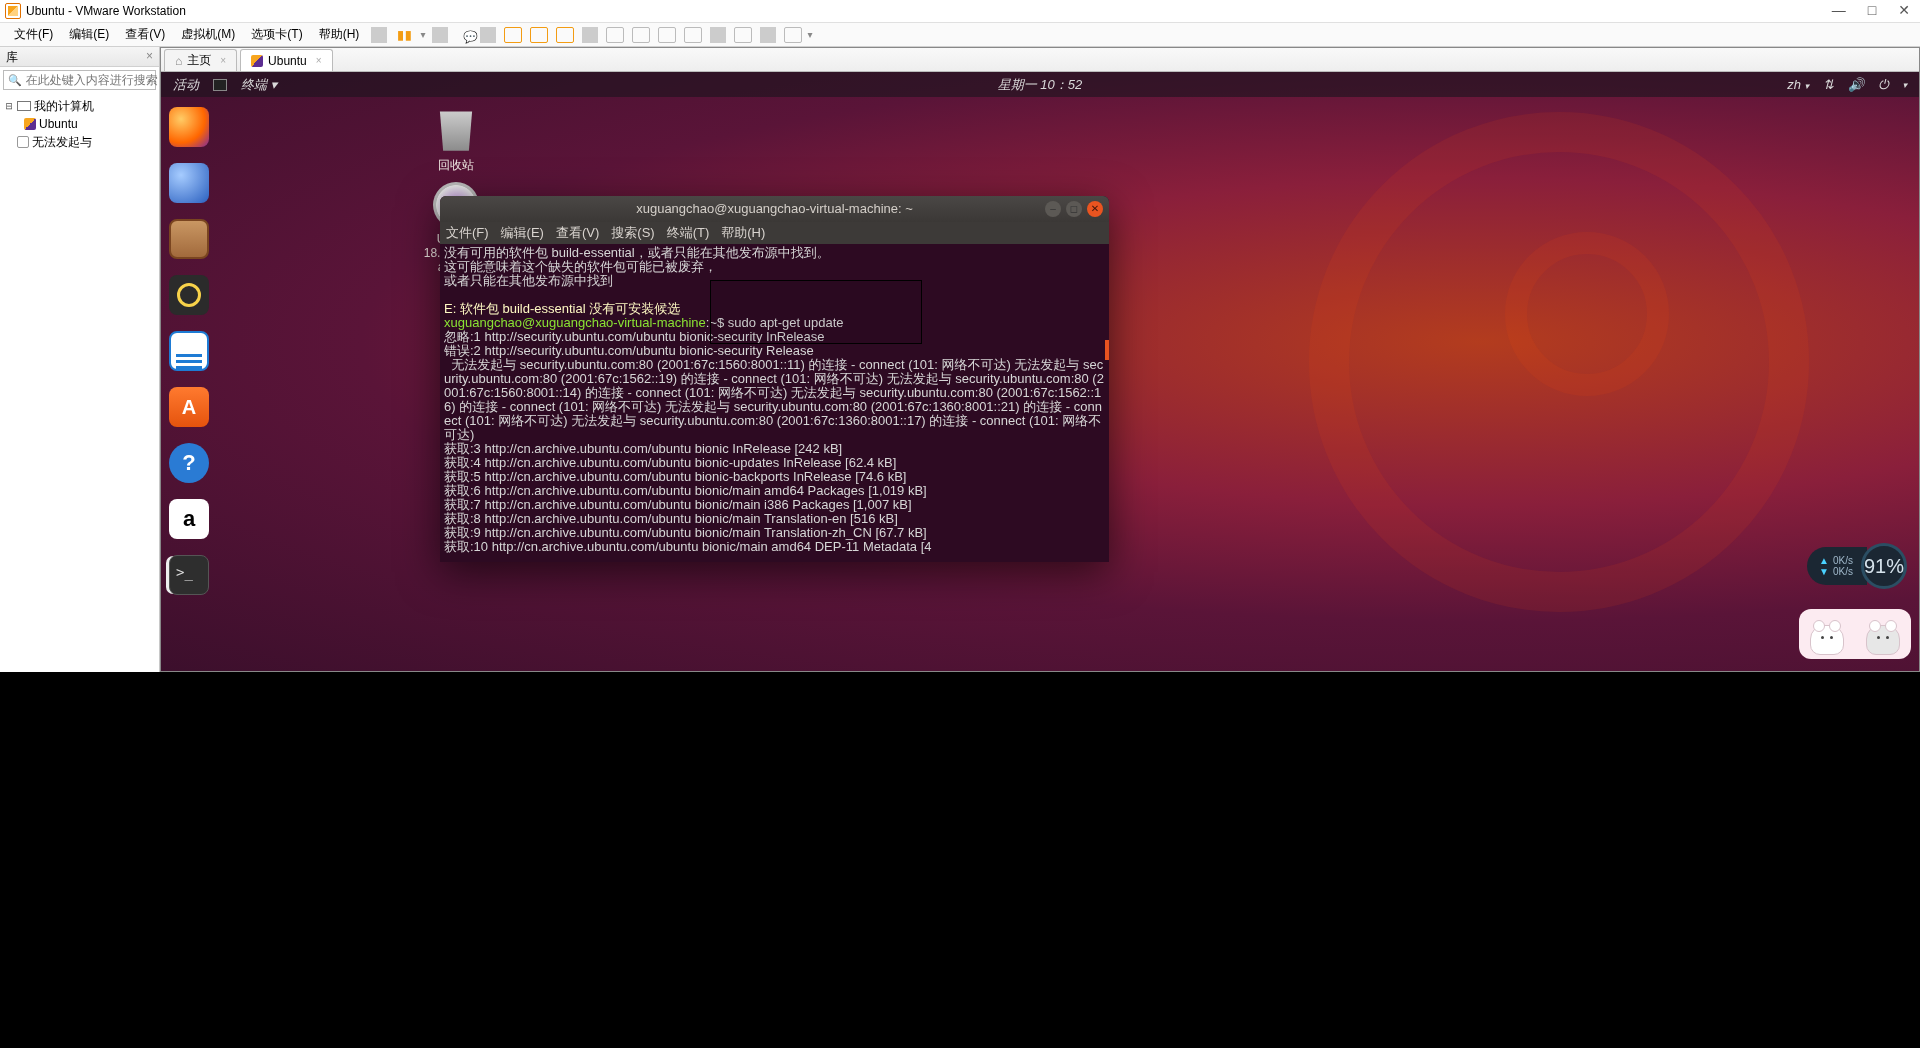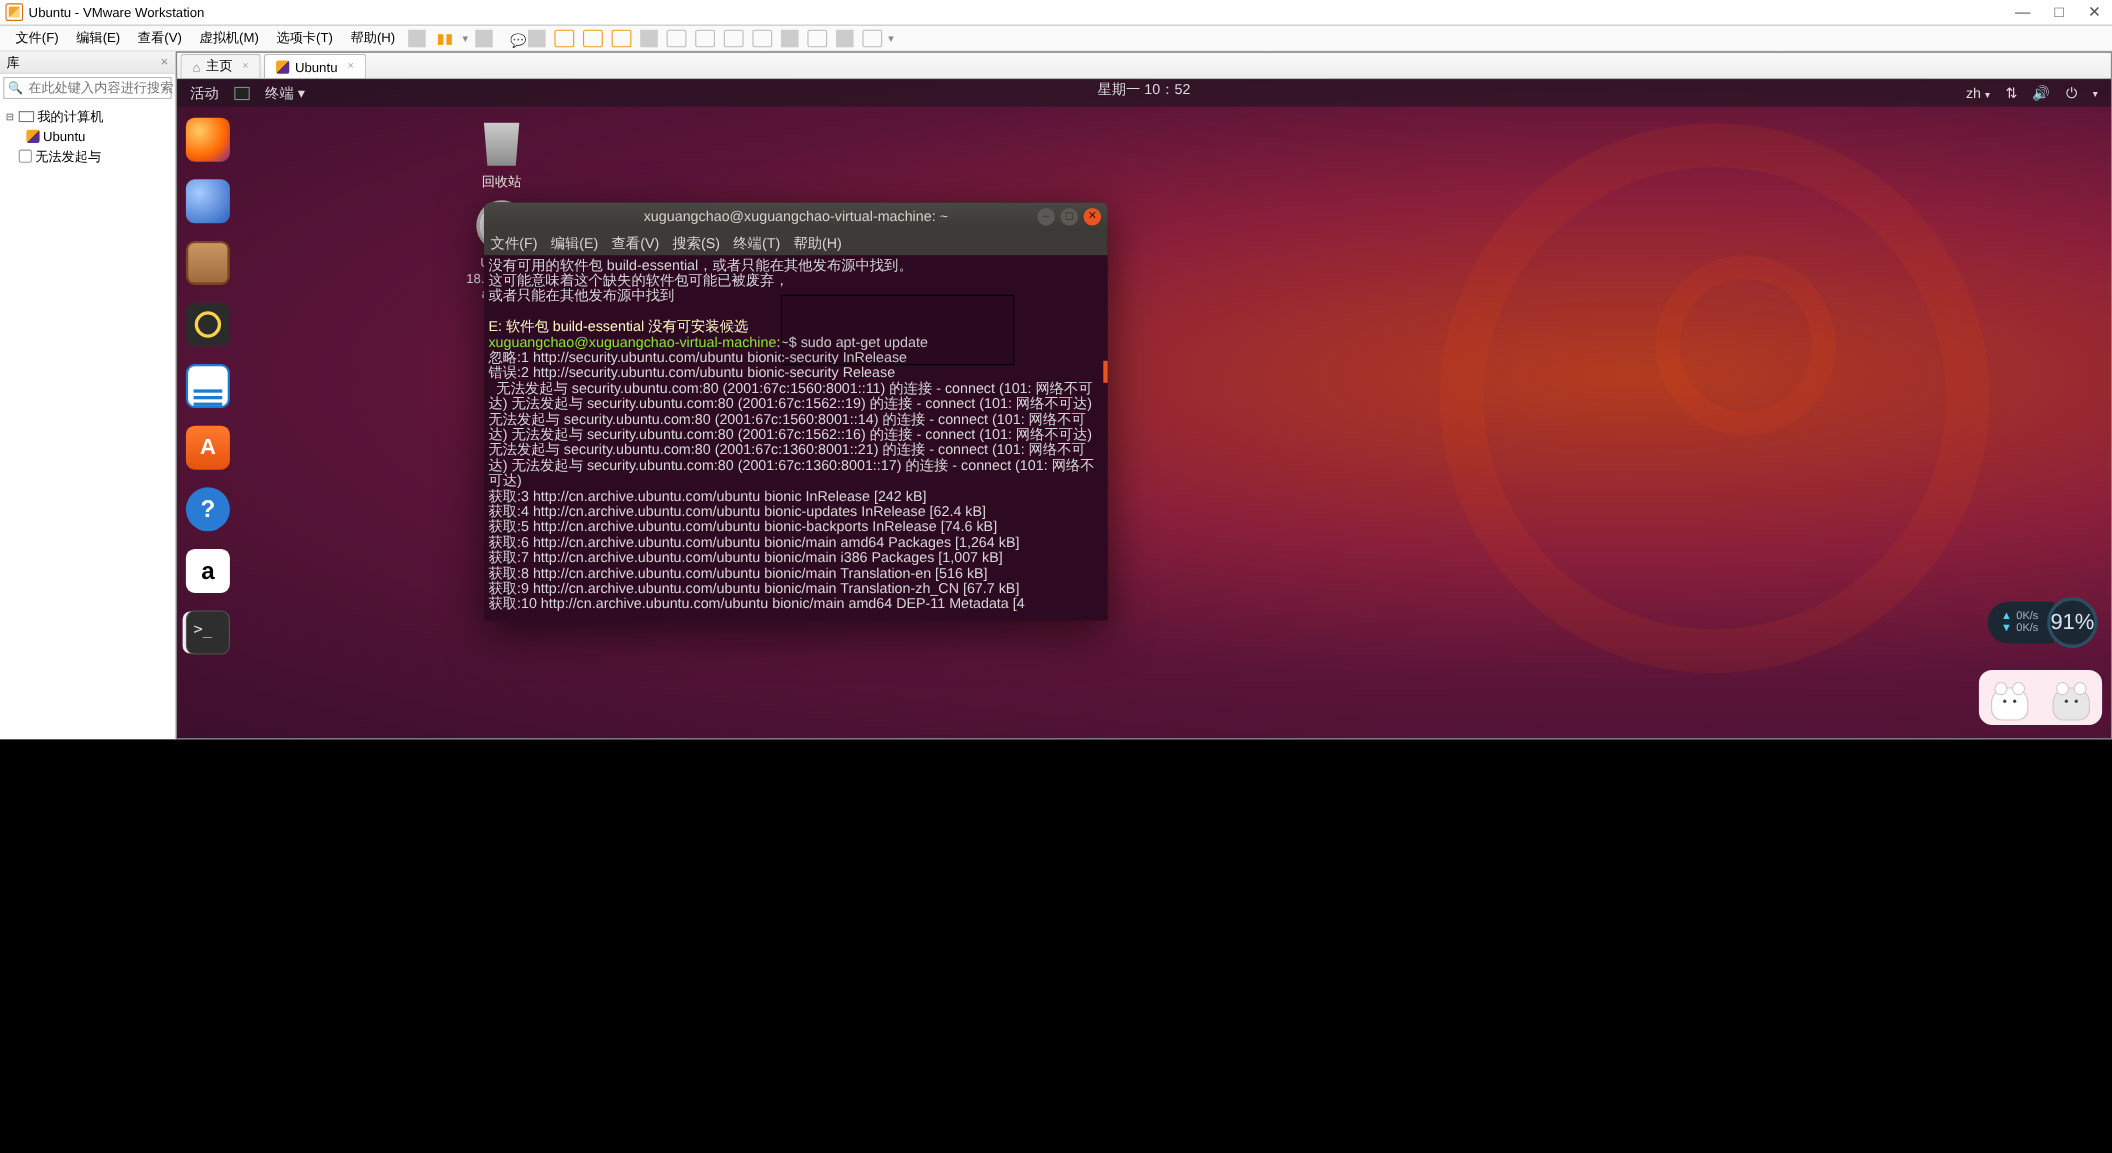--- a/index.html
+++ b/index.html
@@ -34,21 +34,21 @@
 .tabs { height:24px; background:linear-gradient(#f9f9f9,#eee); display:flex; align-items:flex-end; border-bottom:1px solid #bbb; font-size:12px;}
 .tab { height:22px; padding:3px 10px; border:1px solid #bbb; border-bottom:none; background:#f4f4f4; margin-left:3px; display:flex; align-items:center; gap:5px; border-radius:3px 3px 0 0;}
 .tab.active { background:#fff; }
 .tab .home { color:#888; }
 .tab .ub { width:12px; height:12px; background:linear-gradient(135deg,#f7a51e 50%,#5c2d91 50%); border-radius:2px; display:inline-block;}
 .tab .x { color:#aaa; font-size:10px; margin-left:4px;}
 .guest { flex:1; position:relative; background:radial-gradient(ellipse at 75% 45%, #b33c1e 0%, #8a1f3b 35%, #5a1438 60%, #3c0f2c 100%); overflow:hidden;}
 
 .guest:before { content:""; position:absolute; right:110px; top:40px; width:420px; height:420px; border:40px solid rgba(255,80,10,0.10); border-radius:50%; pointer-events:none;}
 .guest:after { content:""; position:absolute; right:250px; top:160px; width:120px; height:120px; border:22px solid rgba(255,80,10,0.10); border-radius:50%; pointer-events:none;}
-.topbar { position:absolute; left:0; right:0; top:0; height:25px; background:rgba(30,20,30,0.65); color:#d9d9d9; font-size:13px; display:flex; padding:0 12px;}
+.topbar { position:absolute; left:0; right:0; top:0; height:25px; background:rgba(30,20,30,0.65); color:#d9d9d9; font-size:13px; display:flex; align-items:center; padding:0 12px;font-style:italic;}
 .topbar .left { display:flex; gap:14px; align-items:center;}
 .topbar .left .termic { width:14px; height:12px; background:#222; border:1px solid #888; display:inline-block;}
 .topbar .center { position:absolute; left:50%; transform:translateX(-50%);}
 .topbar .right { margin-left:auto; display:flex; gap:14px; align-items:center;}
 .topbar .right .tri { font-size:9px;}
 .dock { position:absolute; left:6px; top:35px; width:44px; display:flex; flex-direction:column; gap:16px; align-items:center;}
 .dock .ic { width:40px; height:40px; border-radius:8px; display:flex; align-items:center; justify-content:center; font-size:20px; color:#fff;}
 .dock .firefox { background:radial-gradient(circle at 30% 30%,#ffcc66,#ff6600 60%,#7e2a9c);}
 .dock .thunder { background:radial-gradient(circle at 30% 30%,#a6ccff,#2a5fbf);}
 .dock .files { background:linear-gradient(#c99763,#a26a3c); border:2px solid #7a4520;}
@@ -63,21 +63,21 @@
 .dock .amazon { background:#fff; border-radius:8px; color:#000; font-weight:bold; font-size:22px;}
 .dock .termlaunch { background:#2e2e2e; border:1px solid #555; position:relative;}
 .dock .termlaunch:before{content:">_";color:#ddd;font-family:monospace;font-size:14px;position:absolute;left:6px;top:8px;}
 .dock .termlaunch.active { box-shadow:-4px 0 0 -1px #eee;}
 .deskic { position:absolute; text-align:center; color:#efe7e2; font-size:12px; width:80px;margin-left:30px;}
 .deskic .box { width:46px; height:46px; margin:0 auto 4px; border-radius:6px;}
 .trash { left:225px; top:35px;}
 .trash .box { background:linear-gradient(#ccc,#888); clip-path:polygon(15% 10%,85% 10%,78% 95%,22% 95%); border-top:4px solid #999;}
 .dvd { left:225px; top:110px;}
 .dvd .box { background:radial-gradient(circle,#fff 18%,#c9a6e0 20%,#e7e7e7 60%,#bbb 62%); border-radius:50%;}
-.termw { position:absolute; left:279px; top:112px; width:567px; background:#2d0a22; color:#d6d6d6; font-family:"Ubuntu Mono","Consolas",monospace; font-size:13px; line-height:14px; border-radius:6px 6px 0 0; box-shadow:0 10px 40px rgba(0,0,0,0.6);}
+.termw { position:absolute; left:279px; top:124px; width:669px; background:#2d0a22; color:#d6d6d6; font-family:"Ubuntu Mono","Consolas",monospace; font-size:13px; line-height:14px; border-radius:6px 6px 0 0; box-shadow:0 10px 40px rgba(0,0,0,0.6);}
 .termw .tt { height:26px; background:linear-gradient(#4a4745,#3b3836); border-radius:6px 6px 0 0; color:#d4cfc9; font-family:"Ubuntu",sans-serif; font-size:13px; display:flex; align-items:center; justify-content:center; position:relative;}
 .termw .tt .wb { position:absolute; right:6px; display:flex; gap:5px;}
 .termw .tt .wb span { width:16px; height:16px; border-radius:50%; background:#5c5955; display:inline-flex; align-items:center; justify-content:center; font-size:10px; color:#333;}
 .termw .tt .wb .close { background:#e95420; color:#3a140a;}
 .termw .tm { height:22px; background:#3d3a38; font-family:"Ubuntu",sans-serif; font-size:13px; color:#d9d4cf; display:flex; align-items:center; padding:0 6px; gap:12px;}
 .termw .body { padding:2px 4px 8px 4px; white-space:pre-wrap; word-break:break-all; position:relative;}
 .termw .body .hl { position:absolute; border:1px solid #000; background:rgba(0,0,0,0.06); pointer-events:none;}
 .termw .scrolldot { position:absolute; right:0; top:96px; width:4px; height:20px; background:#e95420;}
 .floatstat { position:absolute; right:12px; bottom:82px; display:flex; align-items:center; gap:0;}
 .floatstat .pill { height:38px; background:#1b2733; border-radius:19px 0 0 19px; padding:4px 14px 4px 12px; color:#9fb7c9; font-size:10px; display:flex; flex-direction:column; justify-content:center;}
@@ -240,21 +240,21 @@
 <span>或者只能在其他发布源中找到</span>
 
 <span class="red">E: 软件包 build-essential 没有可安装候选</span>
 <span class="green">xuguangchao@xuguangchao-virtual-machine</span><span>:~$ </span><span>sudo apt-get update</span>
 <span>忽略:1 http://security.ubuntu.com/ubuntu bionic-security InRelease</span>
 <span>错误:2 http://security.ubuntu.com/ubuntu bionic-security Release</span>
 <span>  无法发起与 security.ubuntu.com:80 (2001:67c:1560:8001::11) 的连接 - connect (101: 网络不可达) 无法发起与 security.ubuntu.com:80 (2001:67c:1562::19) 的连接 - connect (101: 网络不可达) 无法发起与 security.ubuntu.com:80 (2001:67c:1560:8001::14) 的连接 - connect (101: 网络不可达) 无法发起与 security.ubuntu.com:80 (2001:67c:1562::16) 的连接 - connect (101: 网络不可达) 无法发起与 security.ubuntu.com:80 (2001:67c:1360:8001::21) 的连接 - connect (101: 网络不可达) 无法发起与 security.ubuntu.com:80 (2001:67c:1360:8001::17) 的连接 - connect (101: 网络不可达)</span>
 <span>获取:3 http://cn.archive.ubuntu.com/ubuntu bionic InRelease [242 kB]</span>
 <span>获取:4 http://cn.archive.ubuntu.com/ubuntu bionic-updates InRelease [62.4 kB]</span>
 <span>获取:5 http://cn.archive.ubuntu.com/ubuntu bionic-backports InRelease [74.6 kB]</span>
-<span>获取:6 http://cn.archive.ubuntu.com/ubuntu bionic/main amd64 Packages [1,264 kB]</span>
+<span>获取:6 http://cn.archive.ubuntu.com/ubuntu bionic/main amd64 Packages [1,019 kB]</span>
 <span>获取:7 http://cn.archive.ubuntu.com/ubuntu bionic/main i386 Packages [1,007 kB]</span>
 <span>获取:8 http://cn.archive.ubuntu.com/ubuntu bionic/main Translation-en [516 kB]</span>
 <span>获取:9 http://cn.archive.ubuntu.com/ubuntu bionic/main Translation-zh_CN [67.7 kB]</span>
 <span>获取:10 http://cn.archive.ubuntu.com/ubuntu bionic/main amd64 DEP-11 Metadata [4</span></div>
       </div>
 
       <div class="floatstat">
         <div class="pill">
           <div>
               <span style="color:#4ad2ff">▲</span>

